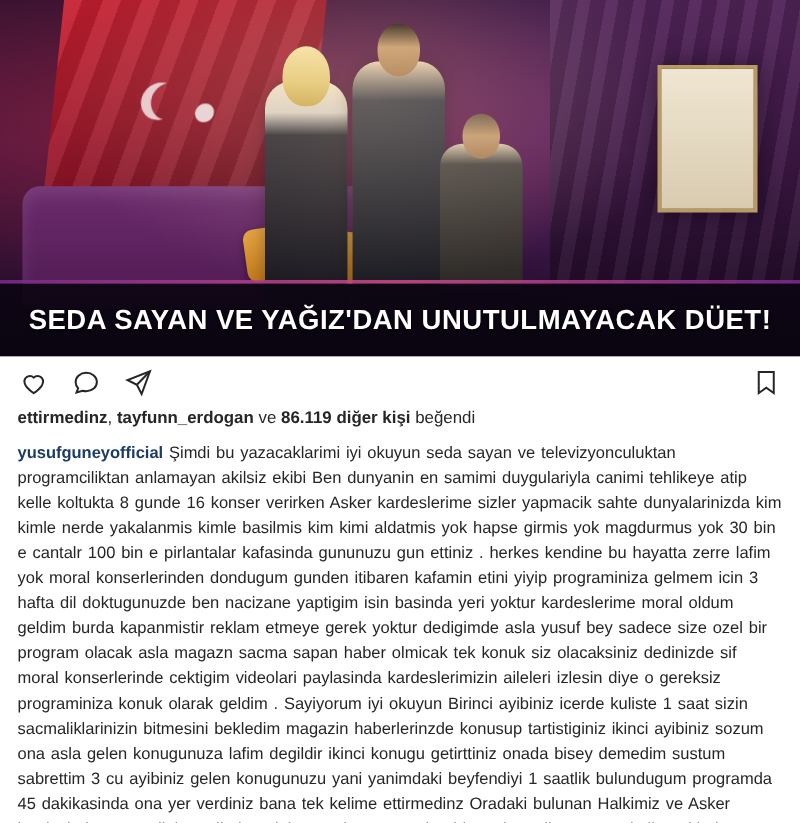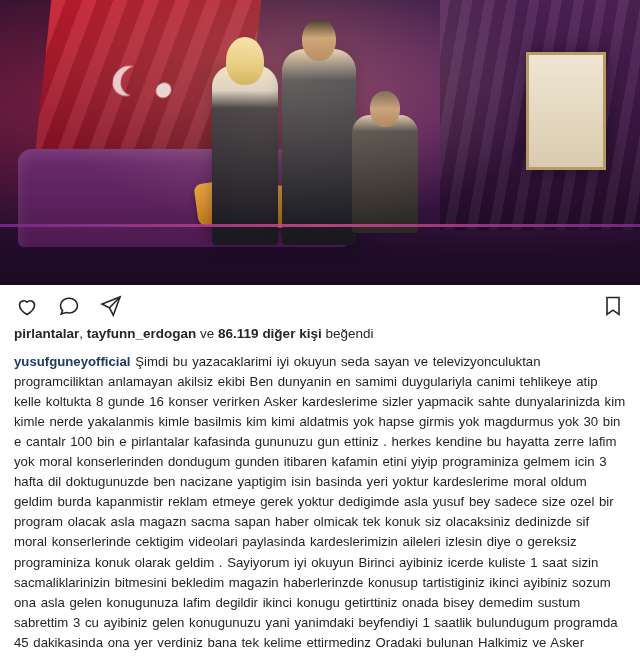--- a/index.html
+++ b/index.html
@@ -236,20 +236,23 @@
     <div class="panel-frame"></div>
     <div class="sofa"></div>
     <div class="cushion c1"></div>
     <div class="cushion c2"></div>
     <div class="cushion c3"></div>
     <div class="person p-woman"></div>
     <div class="person p-man"></div>
     <div class="person p-seated"></div>
     <div class="spotlight"></div>
     <div class="banner-edge-top"></div>
+    <div class="banner">
+      <div class="banner-text">SEDA SAYAN VE YAĞIZ'DAN UNUTULMAYACAK DÜET!</div>
+    </div>
   </div>
 
   <div class="actions">
     <div class="left-icons">
       <span class="icon-btn">
         <svg width="24" height="24" viewBox="0 0 24 24" fill="none" stroke="#262626" stroke-width="1.6">
           <path d="M12 20.5s-7.5-4.6-7.5-9.6A4.4 4.4 0 0 1 12 8.1a4.4 4.4 0 0 1 7.5 2.8c0 5-7.5 9.6-7.5 9.6z"></path>
         </svg>
       </span>
       <span class="icon-btn">
@@ -266,21 +269,21 @@
     </div>
     <div class="spacer"></div>
     <span class="icon-btn">
       <svg width="24" height="24" viewBox="0 0 24 24" fill="none" stroke="#262626" stroke-width="1.6">
         <path d="M6 3.5h12v17l-6-4.3-6 4.3v-17z"></path>
       </svg>
     </span>
   </div>
 
   <div class="likes">
-    <b>pirlantalar</b><span>, </span><b>tayfunn_erdogan</b><span> ve </span><b>86.119 diğer kişi</b><span> beğendi</span>
+    <b>ettirmedinz</b><span>, </span><b>tayfunn_erdogan</b><span> ve </span><b>86.119 diğer kişi</b><span> beğendi</span>
   </div>
 
   <div class="caption">
     <span class="username">yusufguneyofficial</span>
     <span>Şimdi bu yazacaklarimi iyi okuyun  seda sayan ve televizyonculuktan programciliktan anlamayan akilsiz ekibi  Ben dunyanin en samimi duygulariyla  canimi tehlikeye atip kelle koltukta 8 gunde 16 konser verirken  Asker kardeslerime sizler yapmacik sahte dunyalarinizda  kim kimle nerde yakalanmis kimle basilmis kim kimi aldatmis yok hapse girmis yok magdurmus  yok 30 bin e cantalr 100 bin e pirlantalar kafasinda gununuzu gun ettiniz . herkes kendine bu hayatta  zerre lafim yok  moral konserlerinden dondugum gunden itibaren  kafamin etini yiyip programiniza gelmem icin 3 hafta dil doktugunuzde ben nacizane yaptigim isin basinda yeri yoktur  kardeslerime moral oldum geldim  burda kapanmistir reklam etmeye gerek yoktur dedigimde  asla yusuf bey sadece size ozel bir program olacak  asla magazn sacma sapan haber olmicak tek konuk siz olacaksiniz dedinizde sif moral konserlerinde cektigim videolari  paylasinda kardeslerimizin aileleri izlesin diye  o gereksiz programiniza konuk olarak geldim . Sayiyorum  iyi okuyun Birinci ayibiniz icerde kuliste 1 saat sizin sacmaliklarinizin bitmesini bekledim magazin haberlerinzde konusup tartistiginiz  ikinci ayibiniz sozum ona asla gelen konugunuza lafim degildir  ikinci konugu getirttiniz  onada bisey demedim sustum sabrettim 3 cu ayibiniz gelen konugunuzu yani yanimdaki beyfendiyi  1 saatlik bulundugum programda 45 dakikasinda ona yer verdiniz  bana tek kelime ettirmedinz  Oradaki bulunan Halkimiz ve Asker kardeslerime yasadigim anilari mutlulugu  anlatmaya , yine bisey demedim sustum  kalk sarki oku dediniz onca sehitlerimiz varken ki hassas bir durum soylemim bize yakismaz  deememe ragmen bisey olmaz slow soyle dediniz yine kirmadim  kalktim soyledim  sarkimin yarisinda  alay eder gibi  reklama girdiniz bana ve sanatima dinleyicilerime en buyuk ayibi ettiniz  bunada susstumm birsey demedim benim icin zaten bittiniz sahte dunyanizda  yapmacik yalan dunyanizda yerimin olmadini  anliyp yuruyup gittim ama artik  yeter bukadar terbiyezsizlige susmam bu nasil bir aptalca hareketir soylermisiniz tek kelimeyle yazikar olsun sizin gibi insanlra  yaziklar olsun </span>
   </div>
 
 </div>
 
 </body></html>

